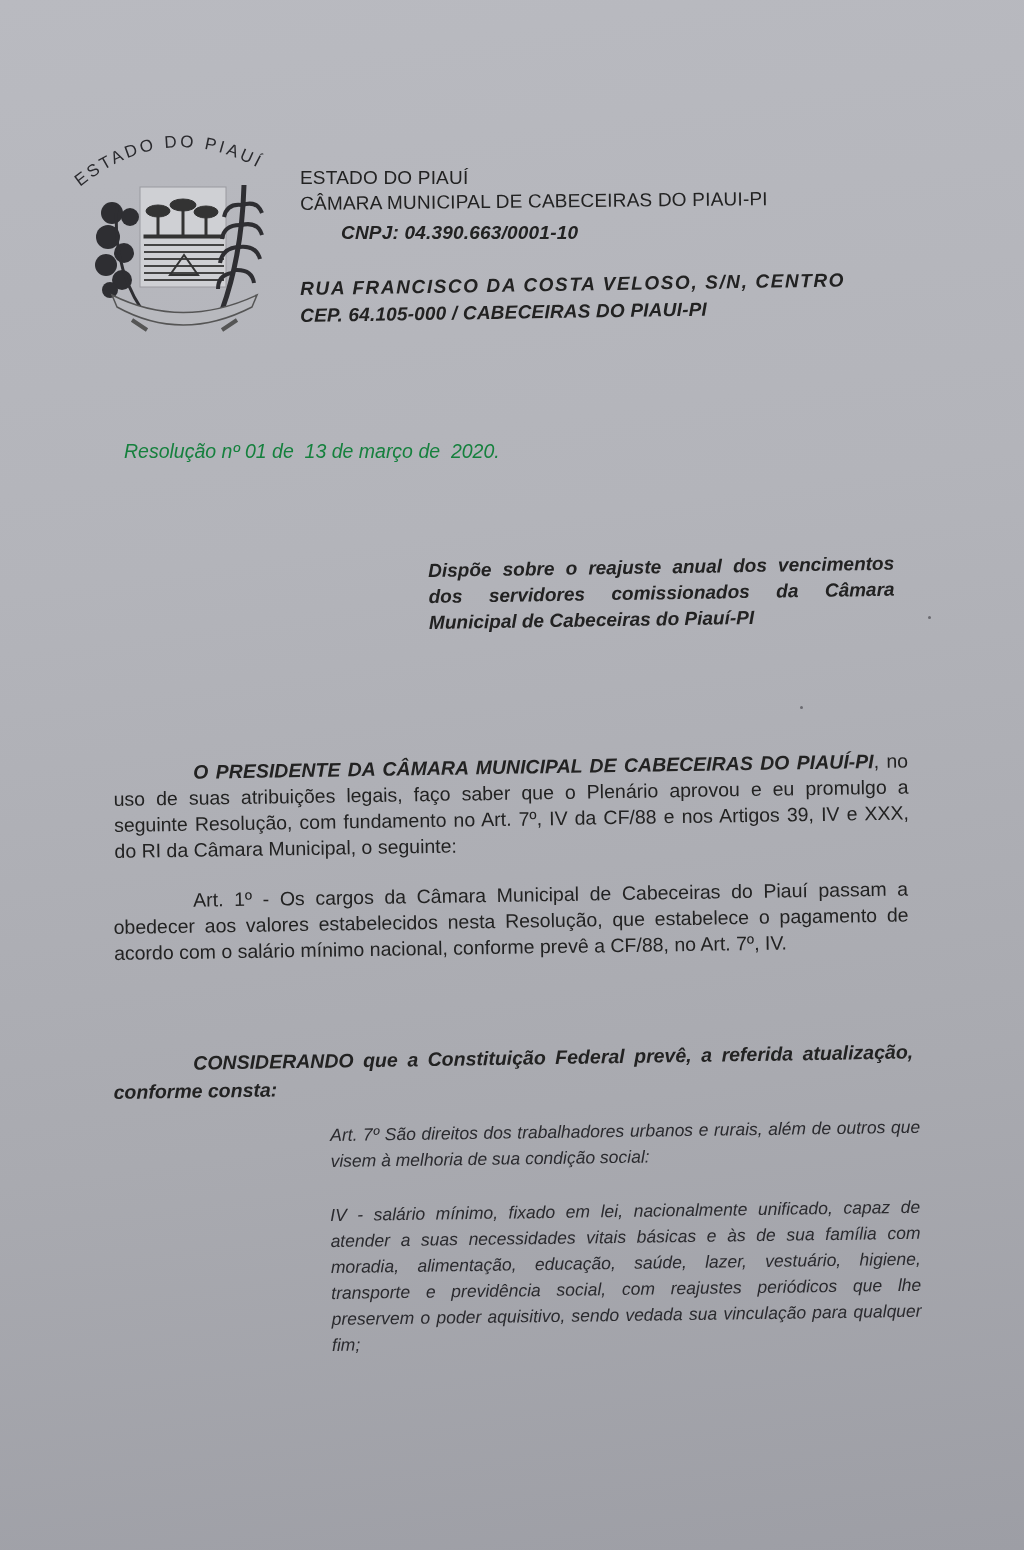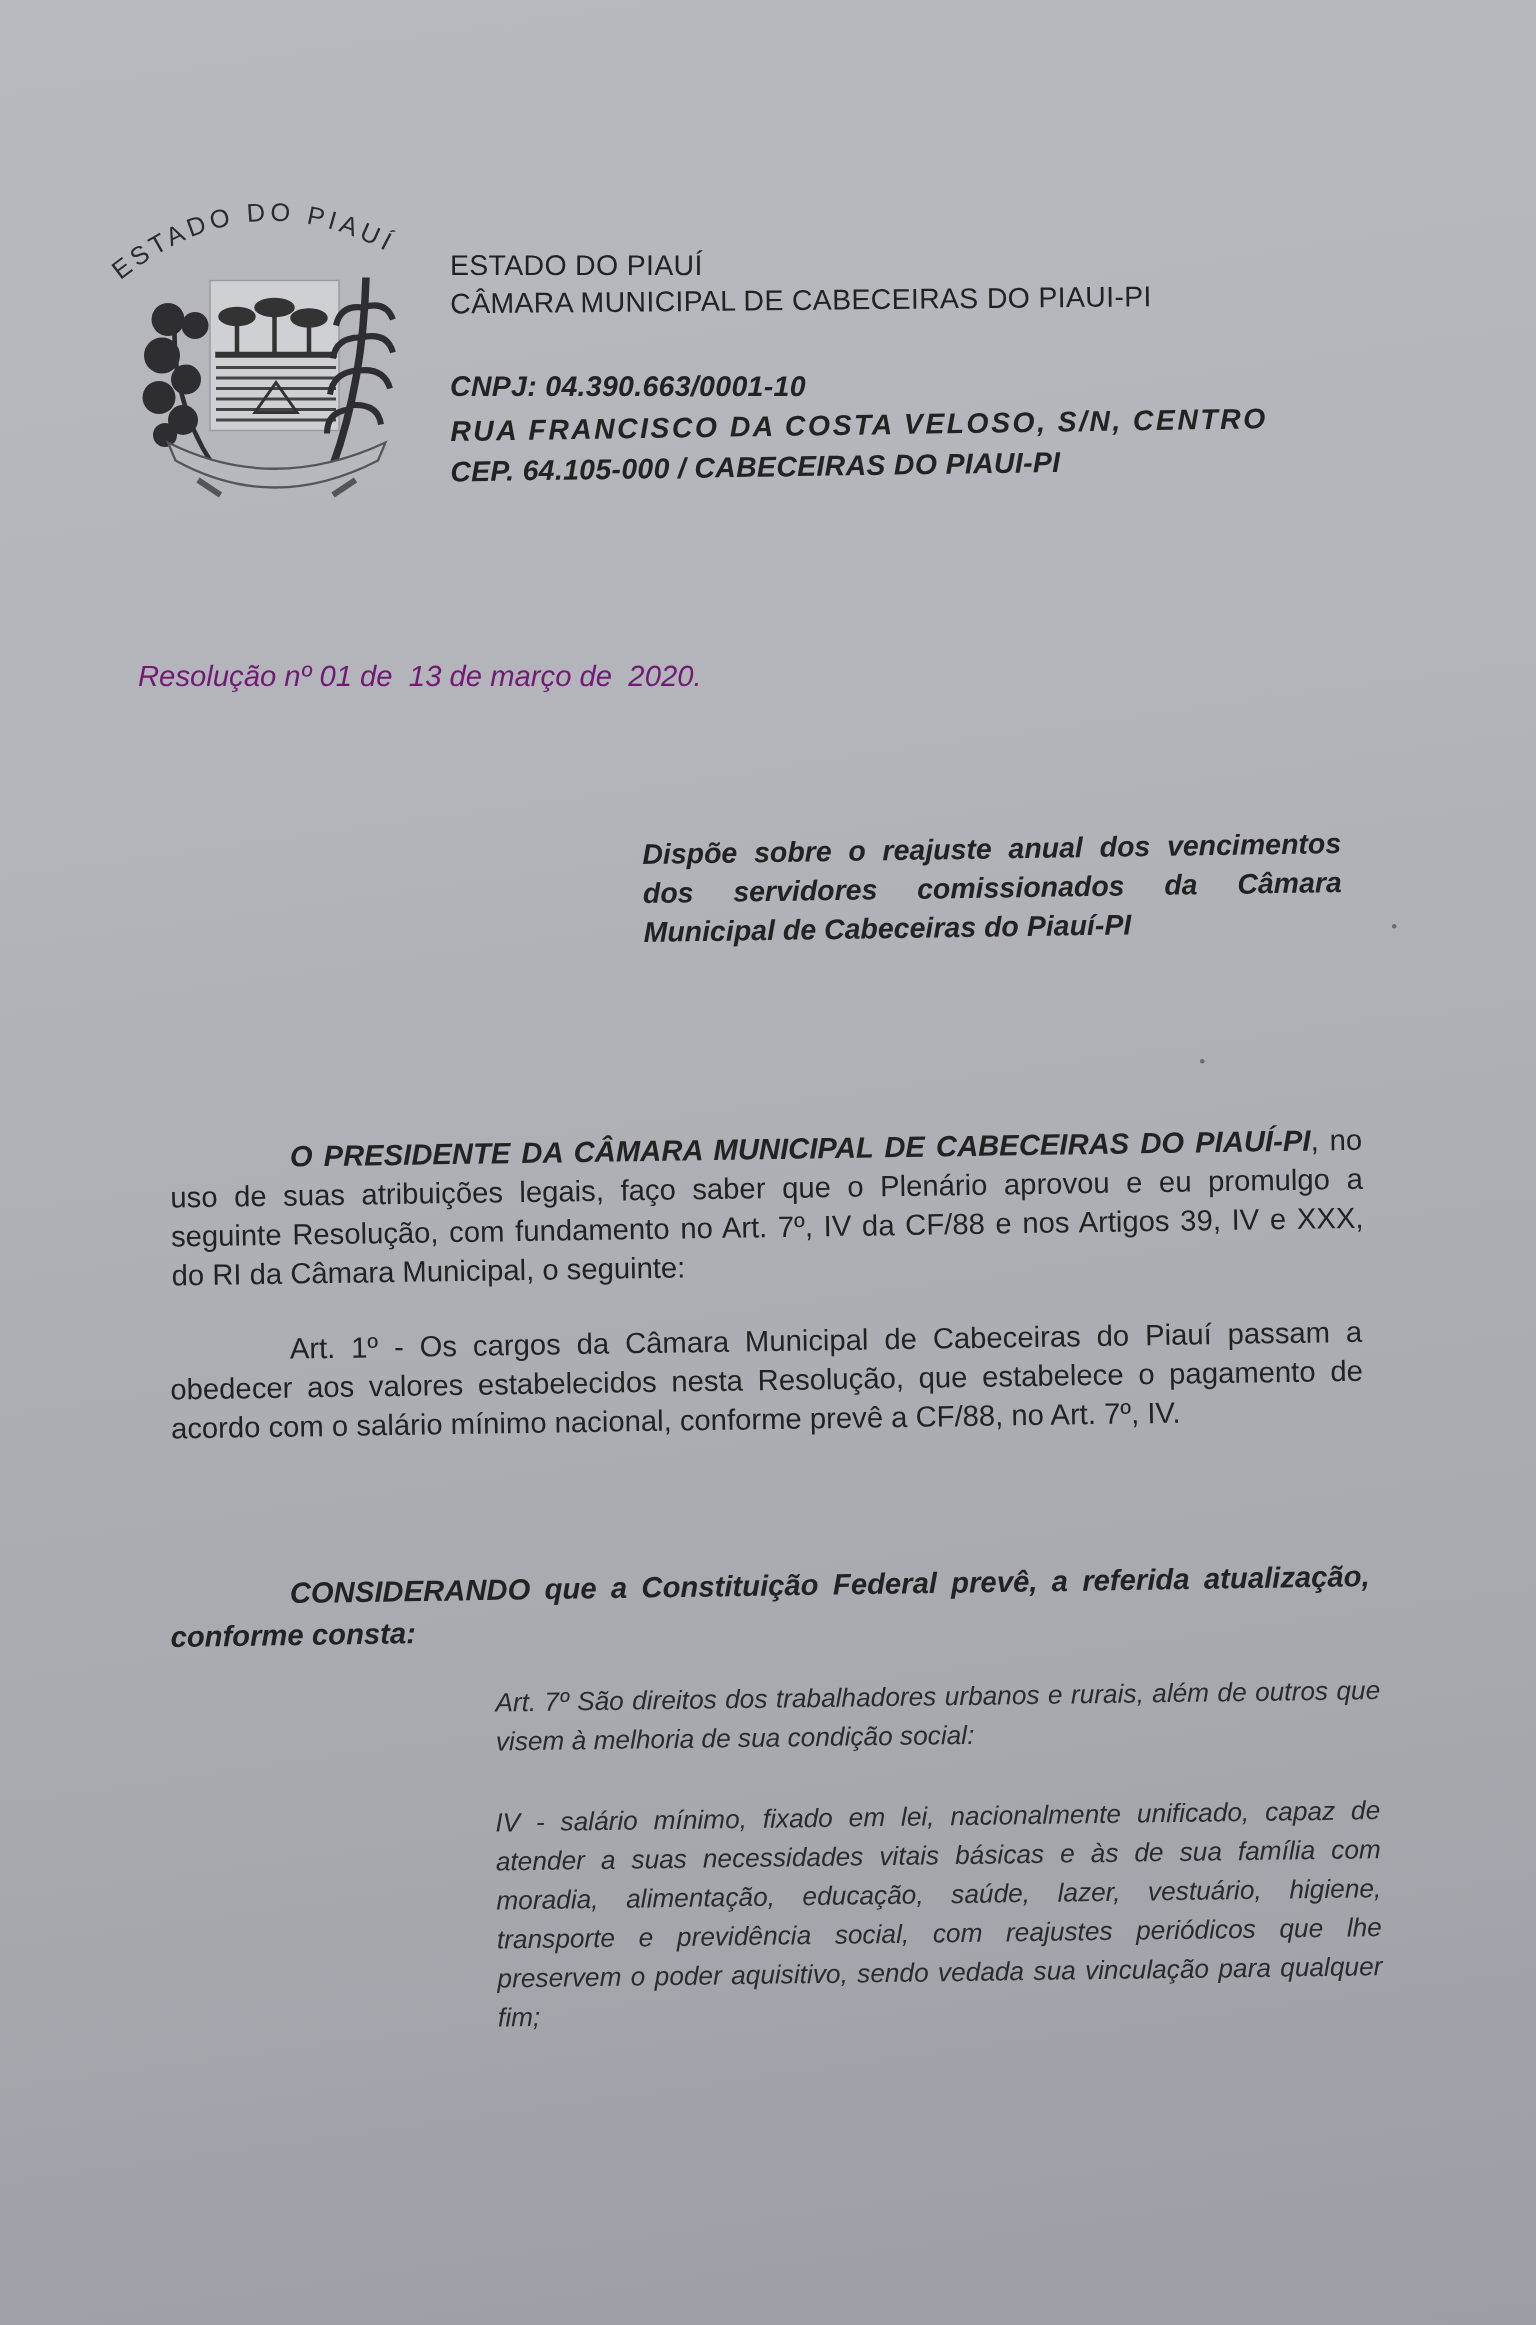--- a/index.html
+++ b/index.html
@@ -6,21 +6,21 @@
     body {
       width: 1024px; height: 1550px; overflow: hidden; position: relative;
       background: linear-gradient(172deg, #b9bac0 0%, #b3b4ba 35%, #a9aab0 70%, #9d9ea5 100%);
       font-family: "Liberation Sans", sans-serif;
       color: #1e1e22;
     }
     .abs { position: absolute; }
     .seal { left: 72px; top: 125px; width: 200px; height: 215px; }
     .hdr { left: 300px; font-size: 19px; letter-spacing: 0.2px; color: #222; white-space: nowrap; }
     .hdr.it { font-style: italic; font-weight: bold; }
-    .res-title { left: 92px; top: 440px; font-size: 19.5px; font-style: italic; color: #701a75; white-space: pre; }
+    .res-title { left: 124px; top: 440px; font-size: 19.5px; font-style: italic; color: #15803d; white-space: pre; }
     .ementa {
       left: 428px; top: 558px; width: 466px;
       font-size: 19px; font-weight: bold; font-style: italic;
       line-height: 26px; text-align: justify; text-align-last: left; color: #222;
     }
     .para {
       left: 113px; width: 795px; font-size: 19.5px; line-height: 26px;
       text-align: justify; color: #222; transform: rotate(-0.9deg); transform-origin: left top;
     }
     .para .indent { display: inline-block; width: 80px; }
@@ -94,21 +94,21 @@
         <path d="M 160 148 Q 146 150 146 164"></path>
     </g>
 
     <path d="M 40 170 Q 110 205 185 170 L 180 182 Q 110 218 45 182 Z" fill="#b8b9be" stroke="#555" stroke-width="1.5"></path>
     <path d="M 60 195 L 75 205 M 165 195 L 150 205" stroke="#555" stroke-width="4"></path>
   </svg>
 </div>
 
 <div class="abs hdr" style="top:167px;">ESTADO DO PIAUÍ</div>
 <div class="abs hdr" style="top:193px; transform:rotate(-0.6deg); transform-origin:left top;">CÂMARA MUNICIPAL DE CABECEIRAS DO PIAUI-PI</div>
-<div class="abs hdr it" style="top:248px;">CNPJ: 04.390.663/0001-10</div>
+<div class="abs hdr it" style="top:222px;margin-left:41px;">CNPJ: 04.390.663/0001-10</div>
 <div class="abs hdr it" style="top:278px; letter-spacing:1.6px; transform:rotate(-0.9deg); transform-origin:left top;">RUA FRANCISCO DA COSTA VELOSO, S/N, CENTRO</div>
 <div class="abs hdr it" style="top:305px; transform:rotate(-0.9deg); transform-origin:left top;">CEP. 64.105-000 / CABECEIRAS DO PIAUI-PI</div>
 
 <div class="abs res-title">Resolução nº 01 de  13 de março de  2020.</div>
 
 <div class="abs ementa" style="transform:rotate(-0.9deg); transform-origin:left top;">Dispõe sobre o reajuste anual dos vencimentos dos servidores comissionados da Câmara Municipal de Cabeceiras do Piauí-PI</div>
 
 <div class="abs para" style="top:760px;">
   <span class="indent"></span><b>O PRESIDENTE DA CÂMARA MUNICIPAL DE CABECEIRAS DO PIAUÍ-PI</b><span>, no uso de suas atribuições legais, faço saber que o Plenário aprovou e eu promulgo a seguinte Resolução, com fundamento no Art. 7º, IV da CF/88 e nos Artigos 39, IV e XXX, do RI da Câmara Municipal, o seguinte:</span>
 </div>

